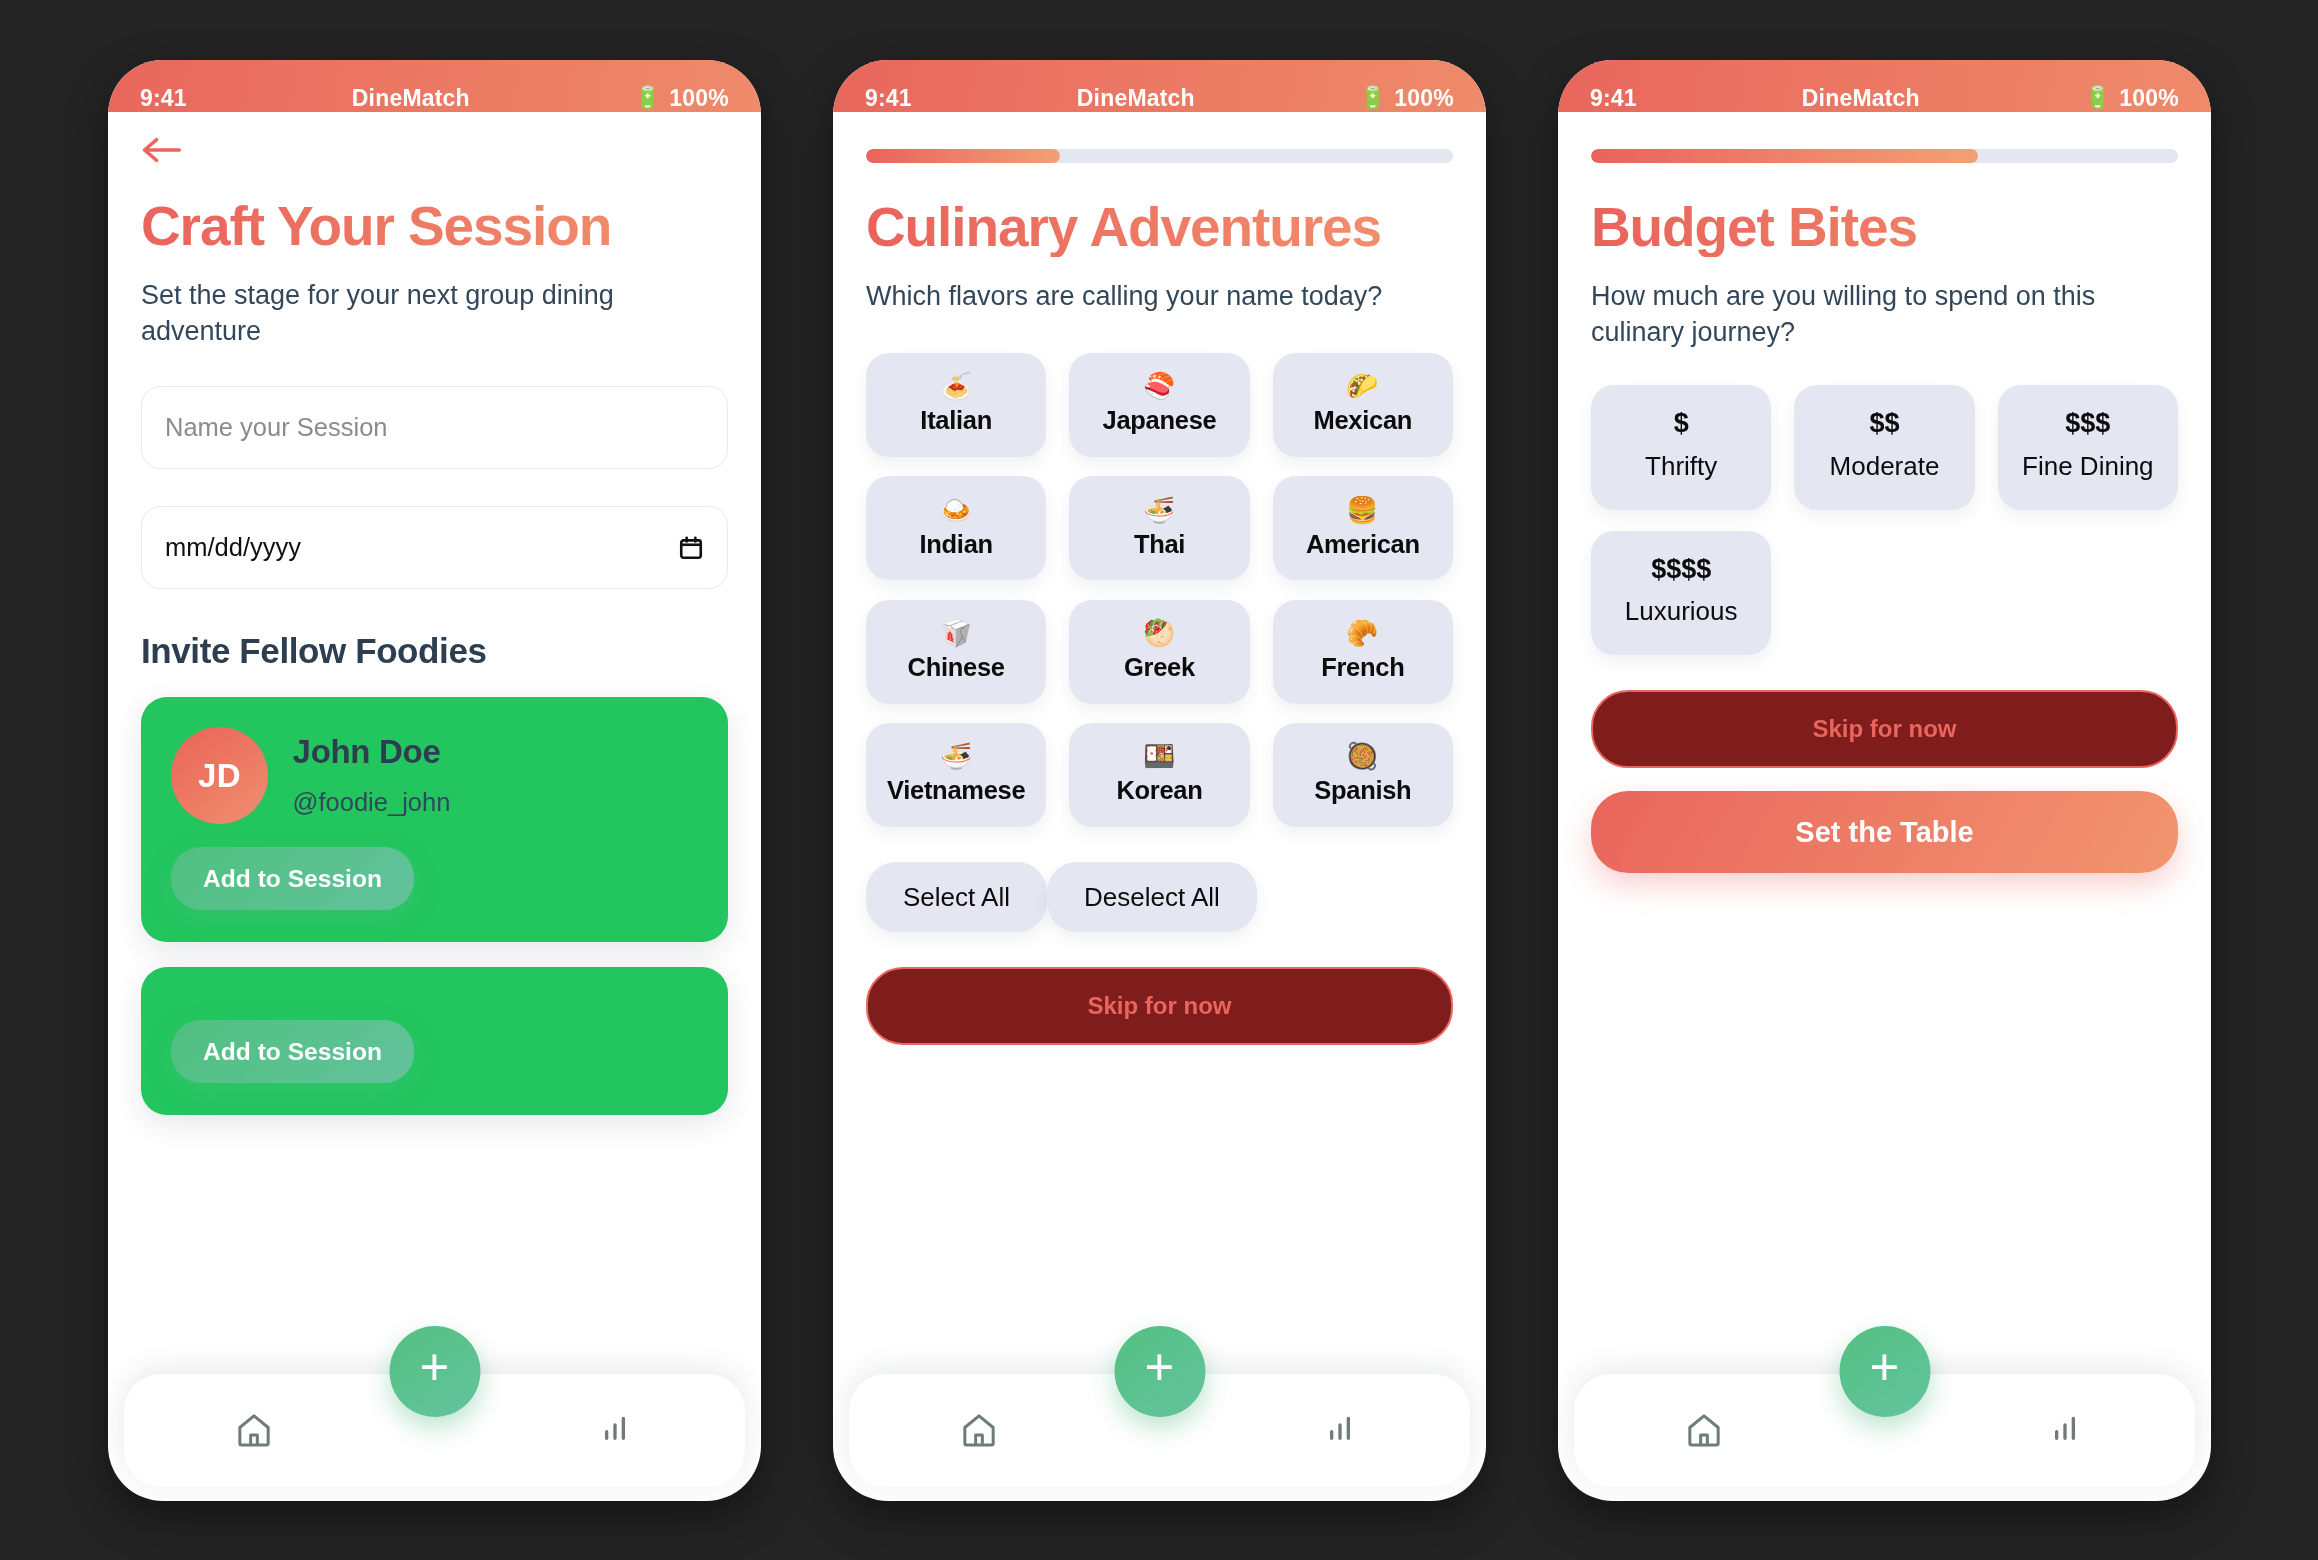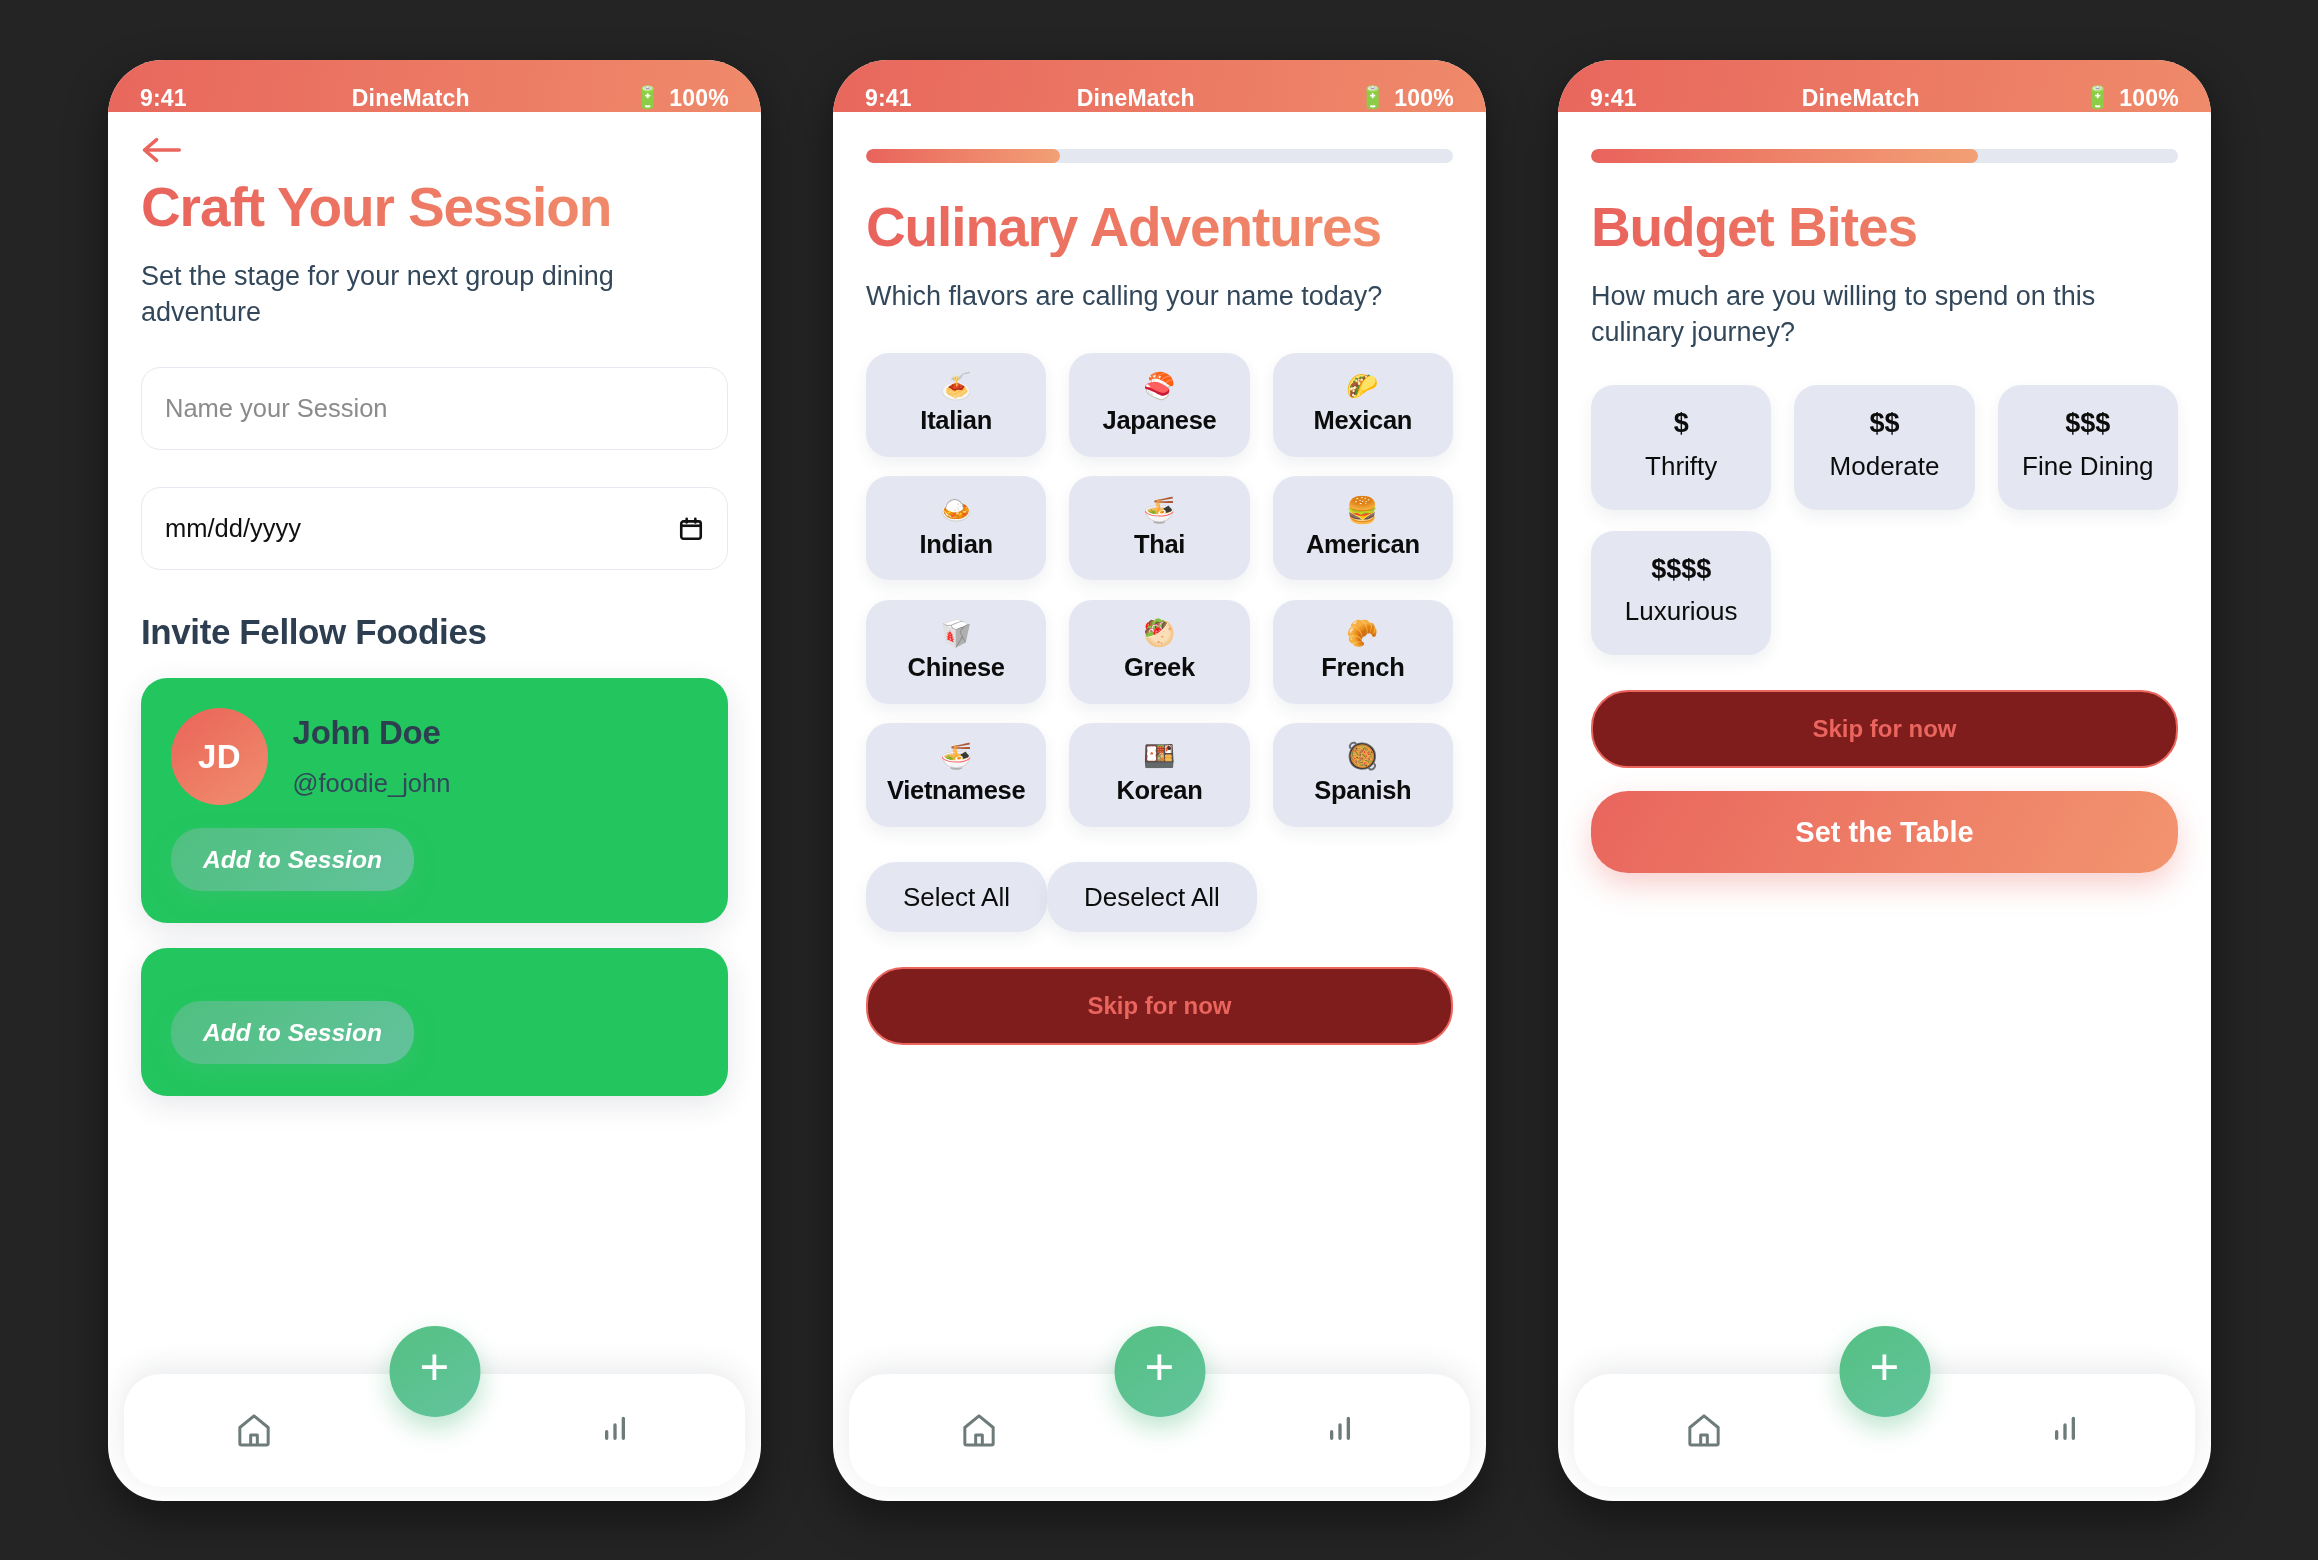--- a/index.html
+++ b/index.html
@@ -78,21 +78,21 @@
     font-size: 55px;
     font-weight: 800;
     letter-spacing: -1.1px;
     line-height: 1.08;
     background: linear-gradient(90deg, #e9635c 0%, #f2936e 100%);
     -webkit-background-clip: text;
     background-clip: text;
     color: transparent;
     -webkit-text-fill-color: transparent;
   }
-  .t1 { margin-top: 1px; }
+  .t1 { margin-top: 20px; }
   .t2 { margin-top: 35px; }
 
   p.subtitle {
     margin-top: 21px;
     font-size: 27px;
     line-height: 1.34;
     color: #33475b;
     font-weight: 400;
     max-width: 563px;
   }
@@ -168,21 +168,20 @@
     display: inline-block;
     padding: 17.6px 32px;
     border-radius: 30px;
     background: linear-gradient(135deg, #4fc07f 0%, #63c29c 100%);
     color: #fff;
     font-size: 24.6px;
     font-weight: 700;
     border: none;
     box-shadow: 0 8.8px 23px rgba(79,192,127,.32);
     font-family: "Liberation Sans", sans-serif;
-    font-style: italic;
   }
 
   
   .grid3 {
     margin-top: 39px;
     display: grid;
     grid-template-columns: repeat(3, 1fr);
     gap: 19.4px 23px;
   }
   .tile {

